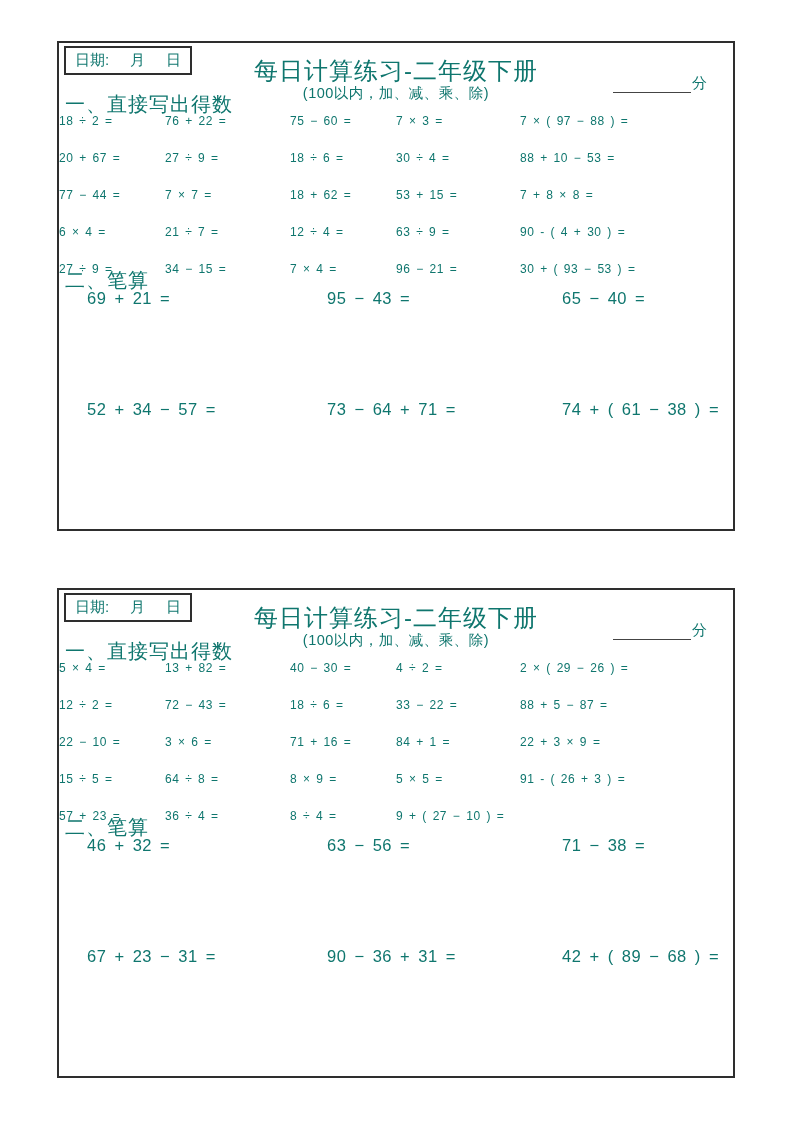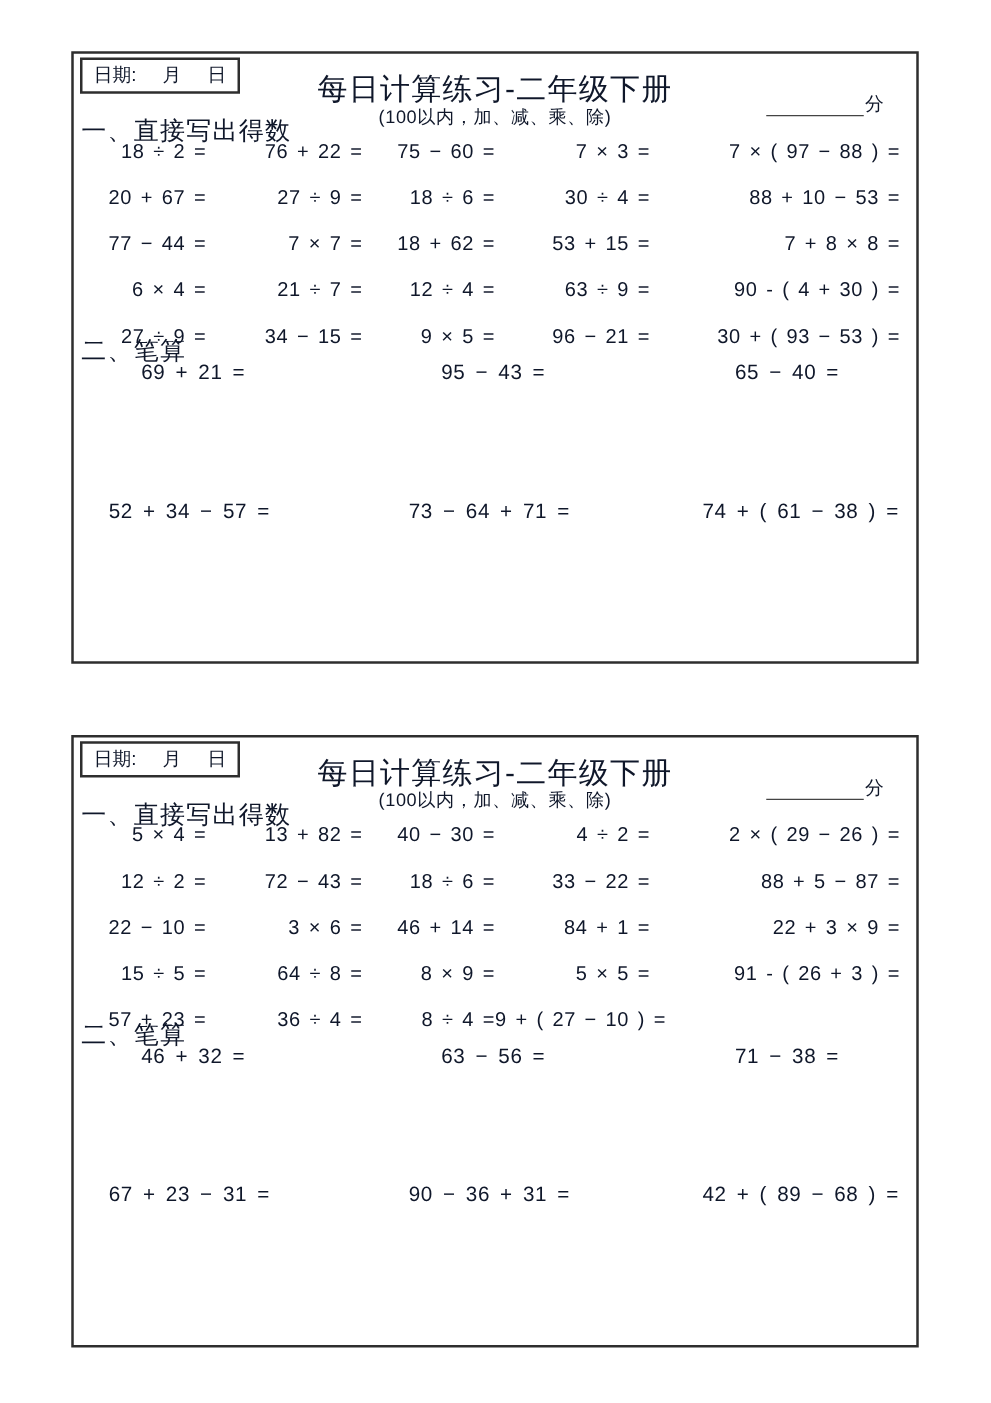--- a/index.html
+++ b/index.html
@@ -2,21 +2,21 @@
 <html><head>
 <meta charset="utf-8">
 <style>
   html, body { margin: 0; padding: 0; background: #ffffff; }
   .page {
     position: relative;
     width: 793px;
     height: 1122px;
     background: #ffffff;
     font-family: "Liberation Sans", "DejaVu Sans", sans-serif;
-    color: #0f172a;
+    color: #0f766e;
     overflow: hidden;
   }
   .sheet {
     position: absolute;
     left: 57px;
     width: 674px;
     height: 486px;
     border: 2px solid #2e2e2e;
     background: #ffffff;
   }
@@ -73,34 +73,33 @@
   .sec2 { left: 6px; top: 224px; }
   .oral {
     position: absolute;
     left: 0; top: 60px; right: 0;
     display: grid;
     grid-template-columns: 106px 125px 106px 124px 200px;
   }
   .oral .cell {
     height: 37px;
     line-height: 37px;
-    text-align: right;
-    font-size: 16px;
+    font-size: 12px;
     letter-spacing: 0.5px;
     word-spacing: 2px;
     white-space: nowrap;
   }
   .written {
     position: absolute;
     left: 0; right: 0;
     padding-left: 28px;
     display: grid;
     grid-template-columns: 240px 235px auto;
   }
-  .written.w1 { top: 237px; margin-left: 26px; }
+  .written.w1 { top: 237px; }
   .written.w2 { top: 348px; }
   .written .cell {
     height: 37px;
     line-height: 37px;
     text-align: left;
     font-size: 16.5px;
     letter-spacing: 0.5px;
     word-spacing: 3px;
     white-space: nowrap;
   }
@@ -140,21 +139,21 @@
       <div class="cell">18 + 62 =</div>
       <div class="cell">53 + 15 =</div>
       <div class="cell">7 + 8 × 8 =</div>
       <div class="cell">6 × 4 =</div>
       <div class="cell">21 ÷ 7 =</div>
       <div class="cell">12 ÷ 4 =</div>
       <div class="cell">63 ÷ 9 =</div>
       <div class="cell">90 - ( 4 + 30 ) =</div>
       <div class="cell">27 ÷ 9 =</div>
       <div class="cell">34 − 15 =</div>
-      <div class="cell">9 × 5 =</div>
+      <div class="cell">7 × 4 =</div>
       <div class="cell">96 − 21 =</div>
       <div class="cell">30 + ( 93 − 53 ) =</div>
     </div>
 
     <div class="sec-label sec2">二、笔算</div>
     <div class="written w1">
       <div class="cell">69 + 21 =</div>
       <div class="cell">95 − 43 =</div>
       <div class="cell">65 − 40 =</div>
     </div>
@@ -185,21 +184,21 @@
       <div class="cell">40 − 30 =</div>
       <div class="cell">4 ÷ 2 =</div>
       <div class="cell">2 × ( 29 − 26 ) =</div>
       <div class="cell">12 ÷ 2 =</div>
       <div class="cell">72 − 43 =</div>
       <div class="cell">18 ÷ 6 =</div>
       <div class="cell">33 − 22 =</div>
       <div class="cell">88 + 5 − 87 =</div>
       <div class="cell">22 − 10 =</div>
       <div class="cell">3 × 6 =</div>
-      <div class="cell">46 + 14 =</div>
+      <div class="cell">71 + 16 =</div>
       <div class="cell">84 + 1 =</div>
       <div class="cell">22 + 3 × 9 =</div>
       <div class="cell">15 ÷ 5 =</div>
       <div class="cell">64 ÷ 8 =</div>
       <div class="cell">8 × 9 =</div>
       <div class="cell">5 × 5 =</div>
       <div class="cell">91 - ( 26 + 3 ) =</div>
       <div class="cell">57 + 23 =</div>
       <div class="cell">36 ÷ 4 =</div>
       <div class="cell">8 ÷ 4 =</div>

